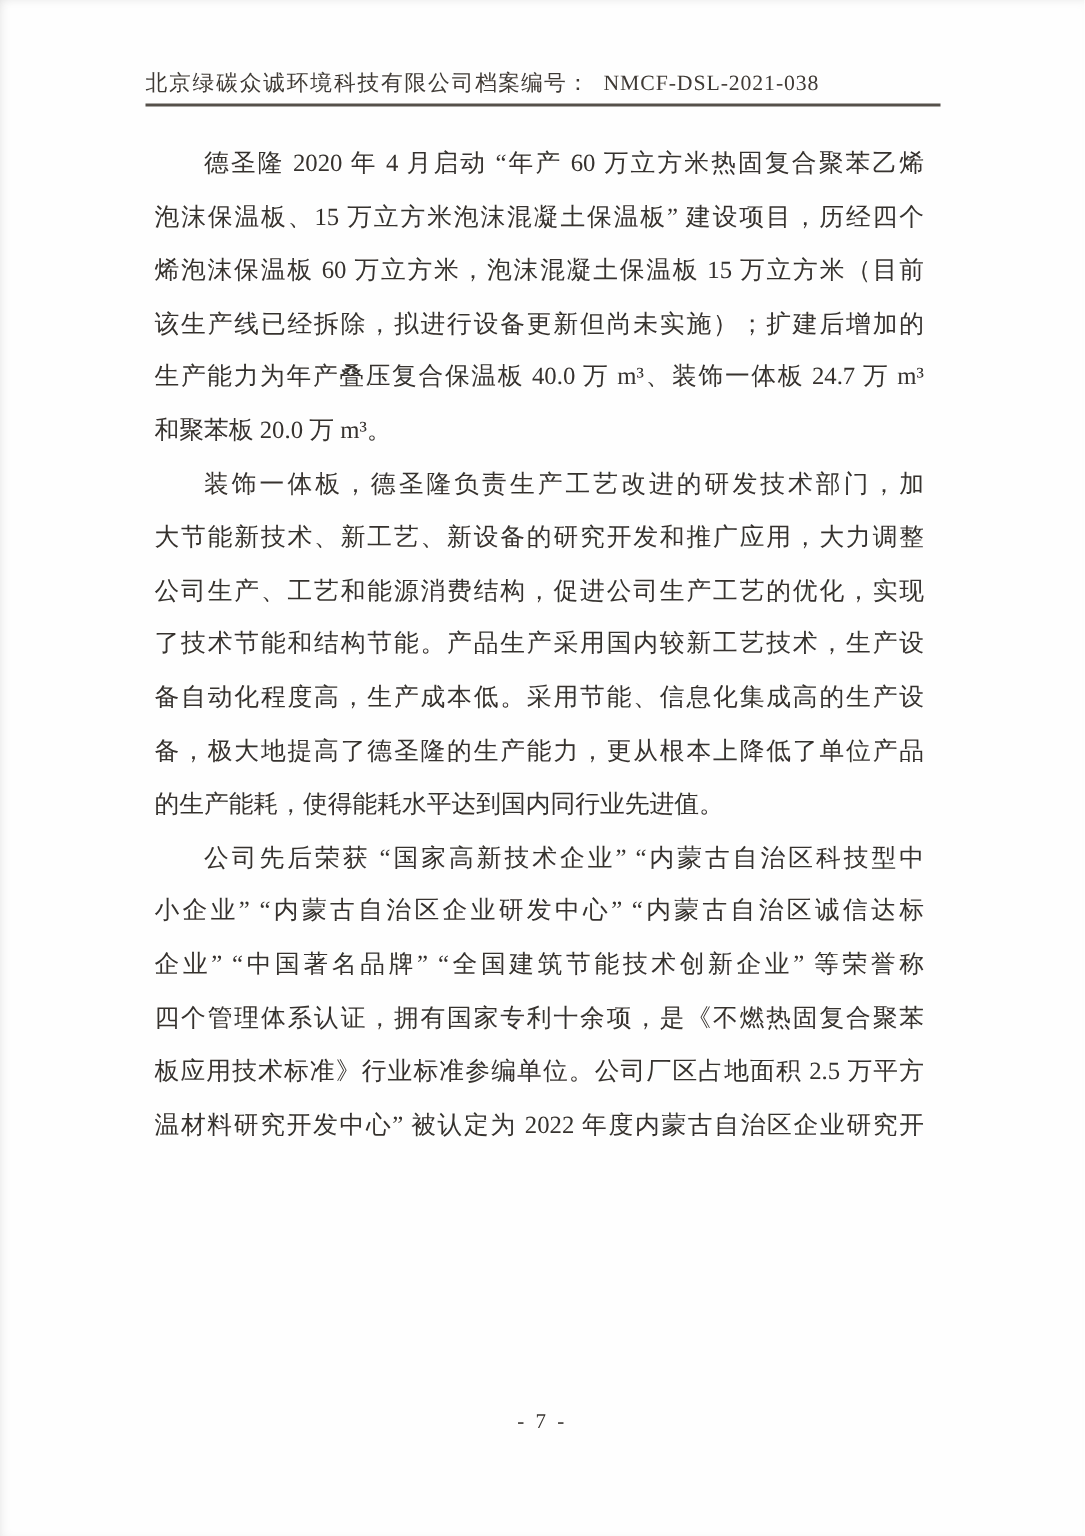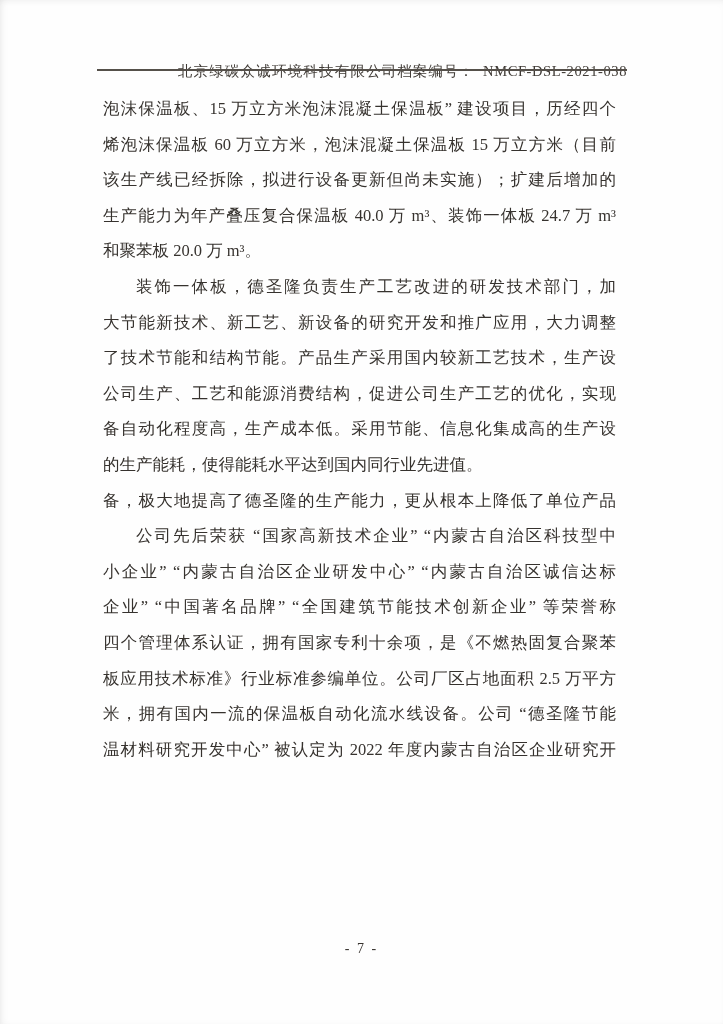--- a/index.html
+++ b/index.html
@@ -13,24 +13,24 @@
     height: 1024px;
     background: var(--page-bg, #fefefe);
     overflow: hidden;
     font-family: "Liberation Serif", "DejaVu Serif", serif;
     box-shadow: inset 4px 0 8px -4px rgba(0,0,0,0.10),
                 inset 0 4px 8px -4px rgba(0,0,0,0.06);
   }
   .header {
     position: absolute;
     left: 97px;
-    top: 62px;
+    top: 46px;
     width: 530px;
     display: flex;
-    justify-content: flex-end;
+    justify-content: flex-start;
     align-items: baseline;
     font-size: 14.5px;
     color: var(--header-color, #3f3a35);
   }
   .header .company {
     letter-spacing: 1.2px;
   }
   .header .archive {
     letter-spacing: 0.8px;
   }
@@ -87,42 +87,42 @@
     <span class="company">北京绿碳众诚环境科技有限公司</span>
     <span class="archive">
       <span>档案编号：</span><span class="num">NMCF-DSL-2021-038</span>
     </span>
   </div>
 
   <div class="rule"></div>
 
   <div class="doc">
       <div>
+        <div class="line first">德圣隆 2020 年 4 月启动 “年产 60 万立方米热固复合聚苯乙烯</div>
         <div class="line">泡沫保温板、15 万立方米泡沫混凝土保温板” 建设项目，历经四个</div>
         <div class="line">烯泡沫保温板 60 万立方米，泡沫混凝土保温板 15 万立方米（目前</div>
         <div class="line">该生产线已经拆除，拟进行设备更新但尚未实施）；扩建后增加的</div>
         <div class="line">生产能力为年产叠压复合保温板 40.0 万 m³、装饰一体板 24.7 万 m³</div>
         <div class="line lastleft">和聚苯板 20.0 万 m³。</div>
       </div>
       <div>
         <div class="line first">装饰一体板，德圣隆负责生产工艺改进的研发技术部门，加</div>
         <div class="line">大节能新技术、新工艺、新设备的研究开发和推广应用，大力调整</div>
+        <div class="line">公司生产、工艺和能源消费结构，促进公司生产工艺的优化，实现</div>
         <div class="line">了技术节能和结构节能。产品生产采用国内较新工艺技术，生产设</div>
-        <div class="line">公司生产、工艺和能源消费结构，促进公司生产工艺的优化，实现</div>
         <div class="line">备自动化程度高，生产成本低。采用节能、信息化集成高的生产设</div>
+        <div class="line">备，极大地提高了德圣隆的生产能力，更从根本上降低了单位产品</div>
         <div class="line lastleft">的生产能耗，使得能耗水平达到国内同行业先进值。</div>
-        <div class="line">备，极大地提高了德圣隆的生产能力，更从根本上降低了单位产品</div>
       </div>
       <div>
         <div class="line first">公司先后荣获 “国家高新技术企业” “内蒙古自治区科技型中</div>
         <div class="line">小企业” “内蒙古自治区企业研发中心” “内蒙古自治区诚信达标</div>
         <div class="line">企业” “中国著名品牌” “全国建筑节能技术创新企业” 等荣誉称</div>
         <div class="line">四个管理体系认证，拥有国家专利十余项，是《不燃热固复合聚苯</div>
         <div class="line">板应用技术标准》行业标准参编单位。公司厂区占地面积 2.5 万平方</div>
-        <div class="line">米，拥有国内一流的保温板自动化流水线设备。公司 “德圣隆节能</div>
         <div class="line">温材料研究开发中心” 被认定为 2022 年度内蒙古自治区企业研究开</div>
       </div>
     </div>
 
   <div class="footer">
     <span>- 7 -</span>
   </div>
 
 </div>
 

